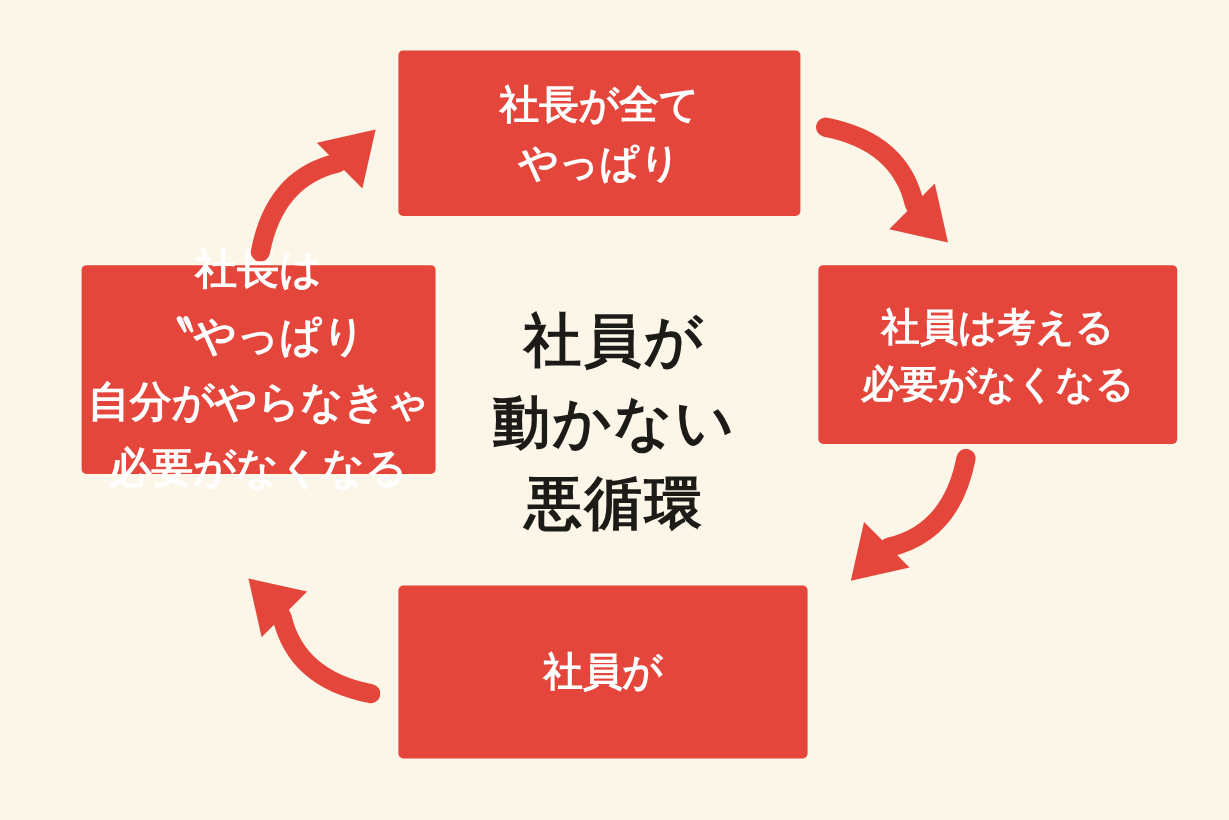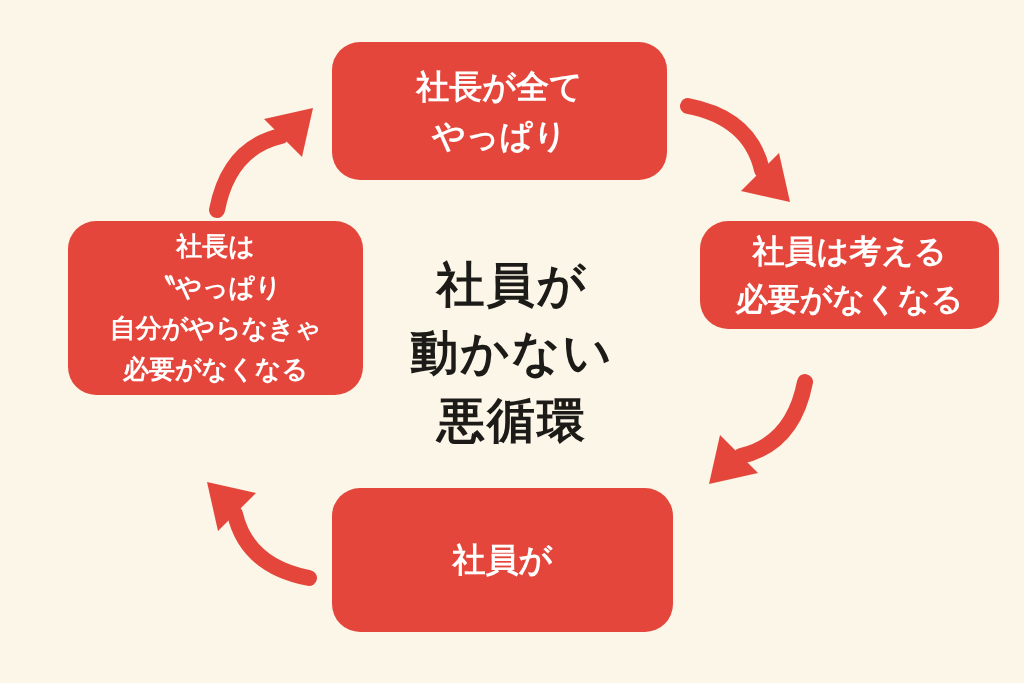--- a/index.html
+++ b/index.html
@@ -11,35 +11,35 @@
   *{box-sizing:border-box;margin:0;padding:0;}
   html,body{width:1024px;height:683px;overflow:hidden;}
   body{
     position:relative;
     background:var(--bg);
     font-family:"Liberation Sans","DejaVu Sans",sans-serif;
   }
   .cycle-box{
     position:absolute;
     background:var(--red);
-    border-radius:28px;
+    border-radius:4px;
     color:var(--box-text);
     display:flex;
     flex-direction:column;
     align-items:center;
     justify-content:center;
     text-align:center;
     font-weight:bold;
     font-size:33px;
     line-height:1.5;
   }
   .box-top{left:332px;top:42px;width:335px;height:138px;}
-  .box-right{left:700px;top:221px;width:299px;height:108px;font-size:32px;}
+  .box-right{left:682px;top:221px;width:299px;height:149px;font-size:32px;}
   .box-bottom{left:332px;top:488px;width:341px;height:144px;}
-  .box-left{left:68px;top:221px;width:295px;height:174px;font-size:26px;line-height:1.58;}
+  .box-left{left:68px;top:221px;width:295px;height:174px;font-size:35px;line-height:1.58;}
   .center-title{
     position:absolute;
     left:362px;top:248px;width:300px;height:210px;
     display:flex;flex-direction:column;align-items:center;justify-content:center;
     text-align:center;
     color:var(--title-text);
     font-weight:900;
     font-size:48px;
     line-height:1.42;
     letter-spacing:2px;

